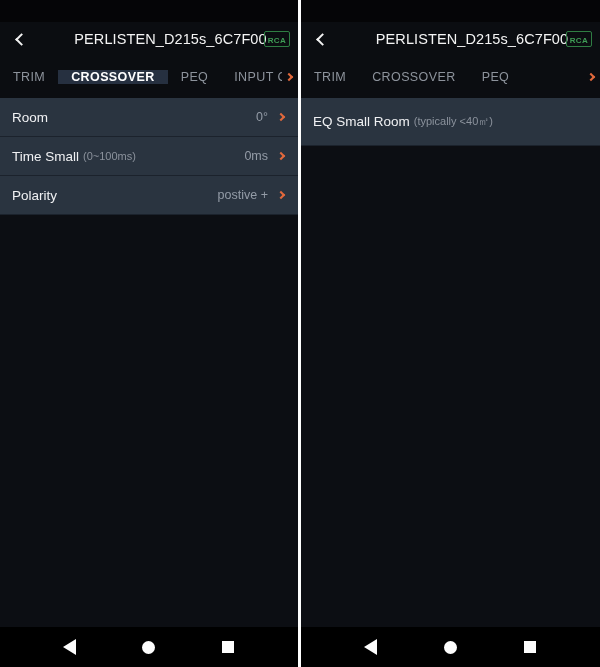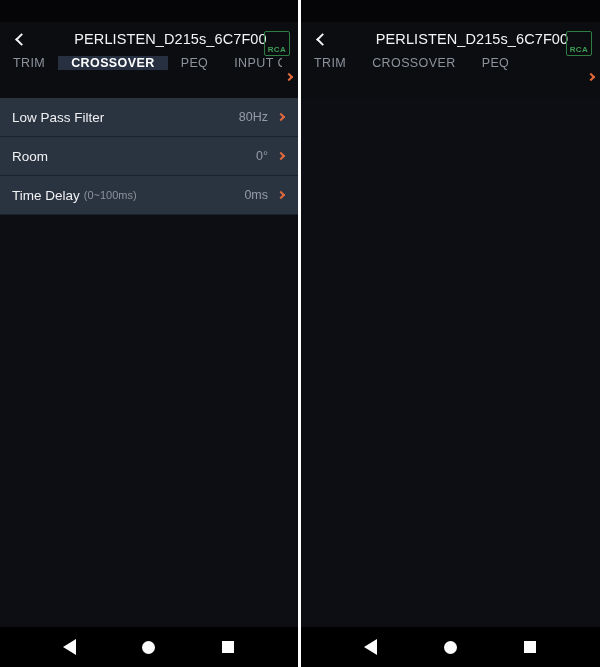--- a/index.html
+++ b/index.html
@@ -64,33 +64,33 @@
     padding-right: 14px;
   }
   .rca-badge {
     position: absolute;
     right: 8px;
     top: 9px;
     border: 1px solid #2f7d43;
     color: #3f9b55;
     font-size: 8px;
     line-height: 9px;
-    padding: 13px 3px 1px 3px;
+    padding: 4px 3px 1px 3px;
     border-radius: 2px;
     letter-spacing: 0.3px;
     font-weight: bold;
   }
 
   
   .tabbar {
     height: 42px;
     flex: 0 0 42px;
     background: #0b0d11;
     display: flex;
-    align-items: flex-start;
+    align-items: center;
     position: relative;
     overflow: hidden;
   }
   .tab {
     display: flex;
     align-items: center;
     justify-content: center;
     padding: 0 13px;
     color: #8d939c;
     font-size: 12.5px;
@@ -225,42 +225,42 @@
       <div class="tab active">CROSSOVER</div>
       <div class="tab">PEQ</div>
       <div class="tab">INPUT CONT</div>
       <div class="tab-scroll-arrow">
         <i></i>
       </div>
     </div>
 
     <div class="list">
 
-      <div class="row">
-        <span class="label">Low Pass Filter</span>
-        <span class="spacer"></span>
-        <span class="value">80Hz</span>
-        <span class="row-chevron"></span>
-      </div>
 
       <div class="row">
         <span class="label">Room</span>
         <span class="spacer"></span>
         <span class="value">0°</span>
         <span class="row-chevron"></span>
       </div>
 
       <div class="row">
-        <span class="label">Time Delay</span>
+        <span class="label">Time Small</span>
         <span class="sub">(0~100ms)</span>
         <span class="spacer"></span>
         <span class="value">0ms</span>
         <span class="row-chevron"></span>
       </div>
 
+      <div class="row">
+        <span class="label">Polarity</span>
+        <span class="spacer"></span>
+        <span class="value">postive +</span>
+        <span class="row-chevron"></span>
+      </div>
 
     </div>
 
     <div class="filler"></div>
 
     <div class="navbar">
       <div class="nav-btn">
         <span class="nav-back"></span>
       </div>
       <div class="nav-btn">
@@ -291,20 +291,25 @@
       <div class="tab">PEQ</div>
       <div class="tab-scroll-arrow">
         <i></i>
       </div>
     </div>
 
     <div class="list">
 
 
 
+      <div class="row" style="height:48px">
+        <span class="label">EQ Small Room</span>
+        <span class="sub">(typically &lt;40㎡)</span>
+        <span class="spacer"></span>
+      </div>
 
     </div>
 
     <div class="filler"></div>
 
     <div class="navbar">
       <div class="nav-btn">
         <span class="nav-back"></span>
       </div>
       <div class="nav-btn">

